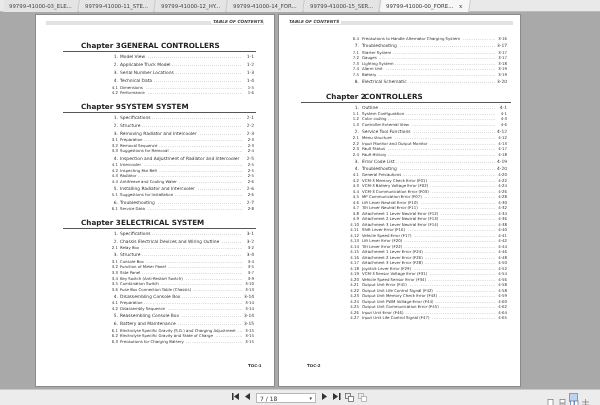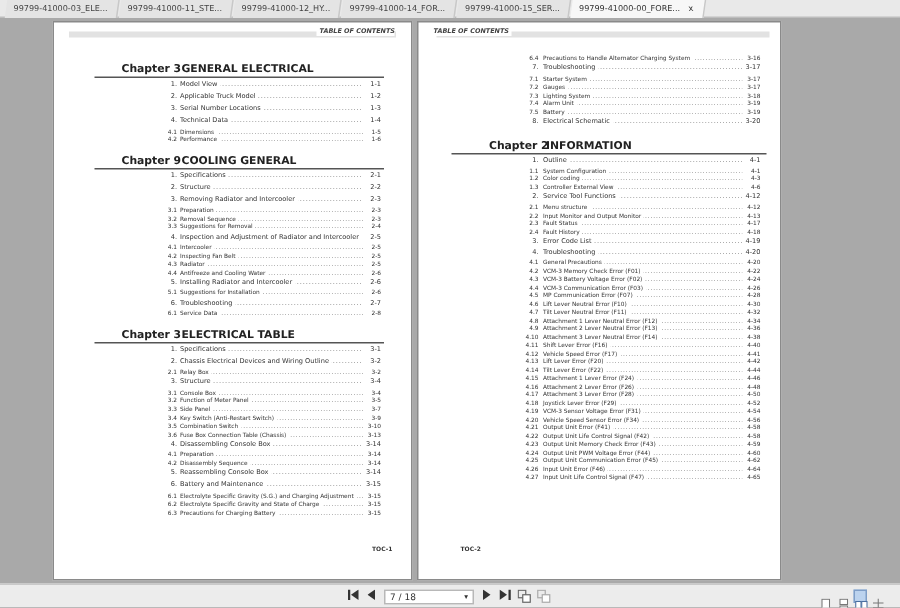--- a/index.html
+++ b/index.html
@@ -57,21 +57,21 @@
       <span>99799-41000-00_FORE...<span class="x">x</span></span>
     </div>
   </div>
 
 <div class="viewer">
   <div class="page p1" id="pageL">
       <div class="hdr" style="left: 10px; width: 218px;"></div>
       <div class="hdr-label" style="left: 175px; background: rgb(255, 255, 255); padding-left: 2px;">TABLE OF CONTENTS</div>
       <div class="chap" style="left: 12px; top: 26px;">
         <span class="num" style="position: absolute; left: 33px; top: 0px;">Chapter 3</span>
-        <span class="title" style="left: 73px; top: 0px;">GENERAL ELECTRICAL</span>
+        <span class="title" style="left: 73px; top: 0px;">GENERAL CONTROLLERS</span>
       </div>
       <div class="chapline" style="left: 27px; width: 193px; top: 36px;"></div>
       <div class="row main" style="left: 0px; top: 39px; width: 100%;">
         <span class="n" style="left: 68px; width: 14px;">1.</span>
         <span class="t" style="left: 84px; background: rgb(255, 255, 255); padding-right: 2px; z-index: 2;">Model View</span>
         <span class="dots" style="left: 84px; width: 122px; text-align: right; z-index: 1;">........................................................................................................................................................................................................</span>
         <span class="pg" style="left: 206px; width: 12px;">1-1</span>
       </div>
       <div class="row main" style="left: 0px; top: 47px; width: 100%;">
         <span class="n" style="left: 68px; width: 14px;">2.</span>
@@ -98,21 +98,21 @@
         <span class="pg" style="left: 206px; width: 12px;">1-5</span>
       </div>
       <div class="row" style="left: 0px; top: 75.1px; width: 100%;">
         <span class="n" style="left: 68px; width: 14px;">4.2</span>
         <span class="t" style="left: 84px; background: rgb(255, 255, 255); padding-right: 2px; z-index: 2;">Performance</span>
         <span class="dots" style="left: 84px; width: 122px; text-align: right; z-index: 1;">........................................................................................................................................................................................................</span>
         <span class="pg" style="left: 206px; width: 12px;">1-6</span>
       </div>
       <div class="chap" style="left: 12px; top: 86.7px;">
         <span class="num" style="position: absolute; left: 33px; top: 0px;">Chapter 9</span>
-        <span class="title" style="left: 73px; top: 0px;">COOLING GENERAL</span>
+        <span class="title" style="left: 73px; top: 0px;">SYSTEM SYSTEM</span>
       </div>
       <div class="chapline" style="left: 27px; width: 193px; top: 96.7px;"></div>
       <div class="row main" style="left: 0px; top: 99.7px; width: 100%;">
         <span class="n" style="left: 68px; width: 14px;">1.</span>
         <span class="t" style="left: 84px; background: rgb(255, 255, 255); padding-right: 2px; z-index: 2;">Specifications</span>
         <span class="dots" style="left: 84px; width: 122px; text-align: right; z-index: 1;">........................................................................................................................................................................................................</span>
         <span class="pg" style="left: 206px; width: 12px;">2-1</span>
       </div>
       <div class="row main" style="left: 0px; top: 107.7px; width: 100%;">
         <span class="n" style="left: 68px; width: 14px;">2.</span>
@@ -193,21 +193,21 @@
         <span class="pg" style="left: 206px; width: 12px;">2-7</span>
       </div>
       <div class="row" style="left: 0px; top: 191px; width: 100%;">
         <span class="n" style="left: 68px; width: 14px;">6.1</span>
         <span class="t" style="left: 84px; background: rgb(255, 255, 255); padding-right: 2px; z-index: 2;">Service Data</span>
         <span class="dots" style="left: 84px; width: 122px; text-align: right; z-index: 1;">........................................................................................................................................................................................................</span>
         <span class="pg" style="left: 206px; width: 12px;">2-8</span>
       </div>
       <div class="chap" style="left: 12px; top: 202.6px;">
         <span class="num" style="position: absolute; left: 33px; top: 0px;">Chapter 3</span>
-        <span class="title" style="left: 73px; top: 0px;">ELECTRICAL TABLE</span>
+        <span class="title" style="left: 73px; top: 0px;">ELECTRICAL SYSTEM</span>
       </div>
       <div class="chapline" style="left: 27px; width: 193px; top: 212.6px;"></div>
       <div class="row main" style="left: 0px; top: 215.6px; width: 100%;">
         <span class="n" style="left: 68px; width: 14px;">1.</span>
         <span class="t" style="left: 84px; background: rgb(255, 255, 255); padding-right: 2px; z-index: 2;">Specifications</span>
         <span class="dots" style="left: 84px; width: 122px; text-align: right; z-index: 1;">........................................................................................................................................................................................................</span>
         <span class="pg" style="left: 206px; width: 12px;">3-1</span>
       </div>
       <div class="row main" style="left: 0px; top: 223.6px; width: 100%;">
         <span class="n" style="left: 68px; width: 14px;">2.</span>
@@ -359,21 +359,21 @@
         <span class="pg" style="left: 216px; width: 12px;">3-19</span>
       </div>
       <div class="row main" style="left: 0px; top: 64.1px; width: 100%;">
         <span class="n" style="left: 66px; width: 14px;">8.</span>
         <span class="t" style="left: 83px; background: rgb(255, 255, 255); padding-right: 2px; z-index: 2;">Electrical Schematic</span>
         <span class="dots" style="left: 83px; width: 133px; text-align: right; z-index: 1;">........................................................................................................................................................................................................</span>
         <span class="pg" style="left: 216px; width: 12px;">3-20</span>
       </div>
       <div class="chap" style="left: 12px; top: 76.6px;">
         <span class="num" style="position: absolute; left: 35px; top: 0px;">Chapter 2</span>
-        <span class="title" style="left: 73px; top: 0px;">INFORMATION</span>
+        <span class="title" style="left: 73px; top: 0px;">CONTROLLERS</span>
       </div>
       <div class="chapline" style="left: 22px; width: 210px; top: 86.6px;"></div>
       <div class="row main" style="left: 0px; top: 89.6px; width: 100%;">
         <span class="n" style="left: 66px; width: 14px;">1.</span>
         <span class="t" style="left: 83px; background: rgb(255, 255, 255); padding-right: 2px; z-index: 2;">Outline</span>
         <span class="dots" style="left: 83px; width: 133px; text-align: right; z-index: 1;">........................................................................................................................................................................................................</span>
         <span class="pg" style="left: 216px; width: 12px;">4-1</span>
       </div>
       <div class="row" style="left: 0px; top: 95.8px; width: 100%;">
         <span class="n" style="left: 66px; width: 14px;">1.1</span>

